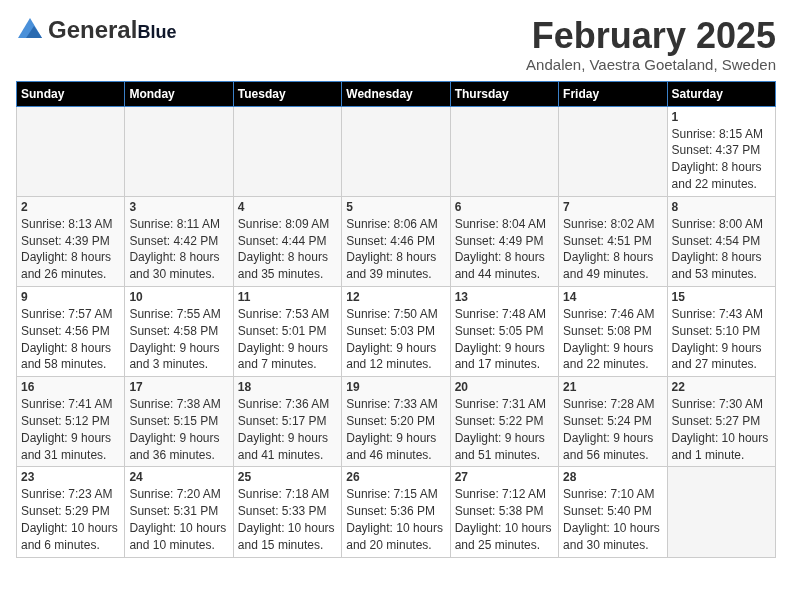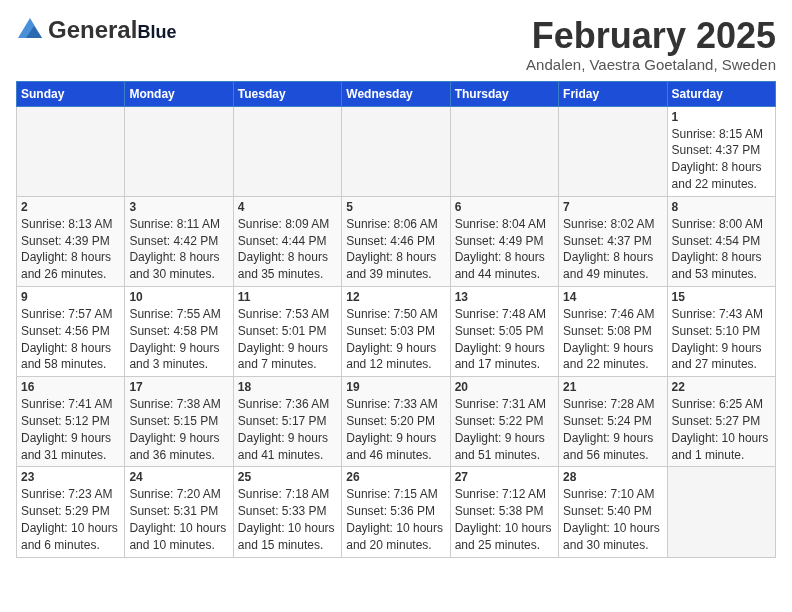--- a/index.html
+++ b/index.html
@@ -50,21 +50,21 @@
     .location-title {
       font-size: 15px;
       color: #555;
     }
     .calendar {
       width: 100%;
       border-collapse: collapse;
       table-layout: fixed;
     }
     .calendar th {
-      background: #1d4ed8;
+      background: #000000;
       color: #fff;
       font-size: 12px;
       font-weight: bold;
       padding: 5px 4px;
       text-align: left;
       border: 1px solid #3a80c9;
     }
     .calendar td {
       border: 1px solid #ccc;
       vertical-align: top;
@@ -171,21 +171,21 @@
         </td>
         <td>
           <div class="day-number">6</div>
           <div class="day-info" style="white-space: pre-line;">Sunrise: 8:04 AM
 Sunset: 4:49 PM
 Daylight: 8 hours and 44 minutes.</div>
         </td>
         <td>
           <div class="day-number">7</div>
           <div class="day-info" style="white-space: pre-line;">Sunrise: 8:02 AM
-Sunset: 4:37 PM
+Sunset: 4:51 PM
 Daylight: 8 hours and 49 minutes.</div>
         </td>
         <td>
           <div class="day-number">8</div>
           <div class="day-info" style="white-space: pre-line;">Sunrise: 8:00 AM
 Sunset: 4:54 PM
 Daylight: 8 hours and 53 minutes.</div>
         </td>
       </tr>
       <tr>
@@ -264,21 +264,21 @@
 Daylight: 9 hours and 51 minutes.</div>
         </td>
         <td>
           <div class="day-number">21</div>
           <div class="day-info" style="white-space: pre-line;">Sunrise: 7:28 AM
 Sunset: 5:24 PM
 Daylight: 9 hours and 56 minutes.</div>
         </td>
         <td>
           <div class="day-number">22</div>
-          <div class="day-info" style="white-space: pre-line;">Sunrise: 6:25 AM
+          <div class="day-info" style="white-space: pre-line;">Sunrise: 7:30 AM
 Sunset: 5:27 PM
 Daylight: 10 hours and 1 minute.</div>
         </td>
       </tr>
       <tr>
         <td>
           <div class="day-number">23</div>
           <div class="day-info" style="white-space: pre-line;">Sunrise: 7:23 AM
 Sunset: 5:29 PM
 Daylight: 10 hours and 6 minutes.</div>

